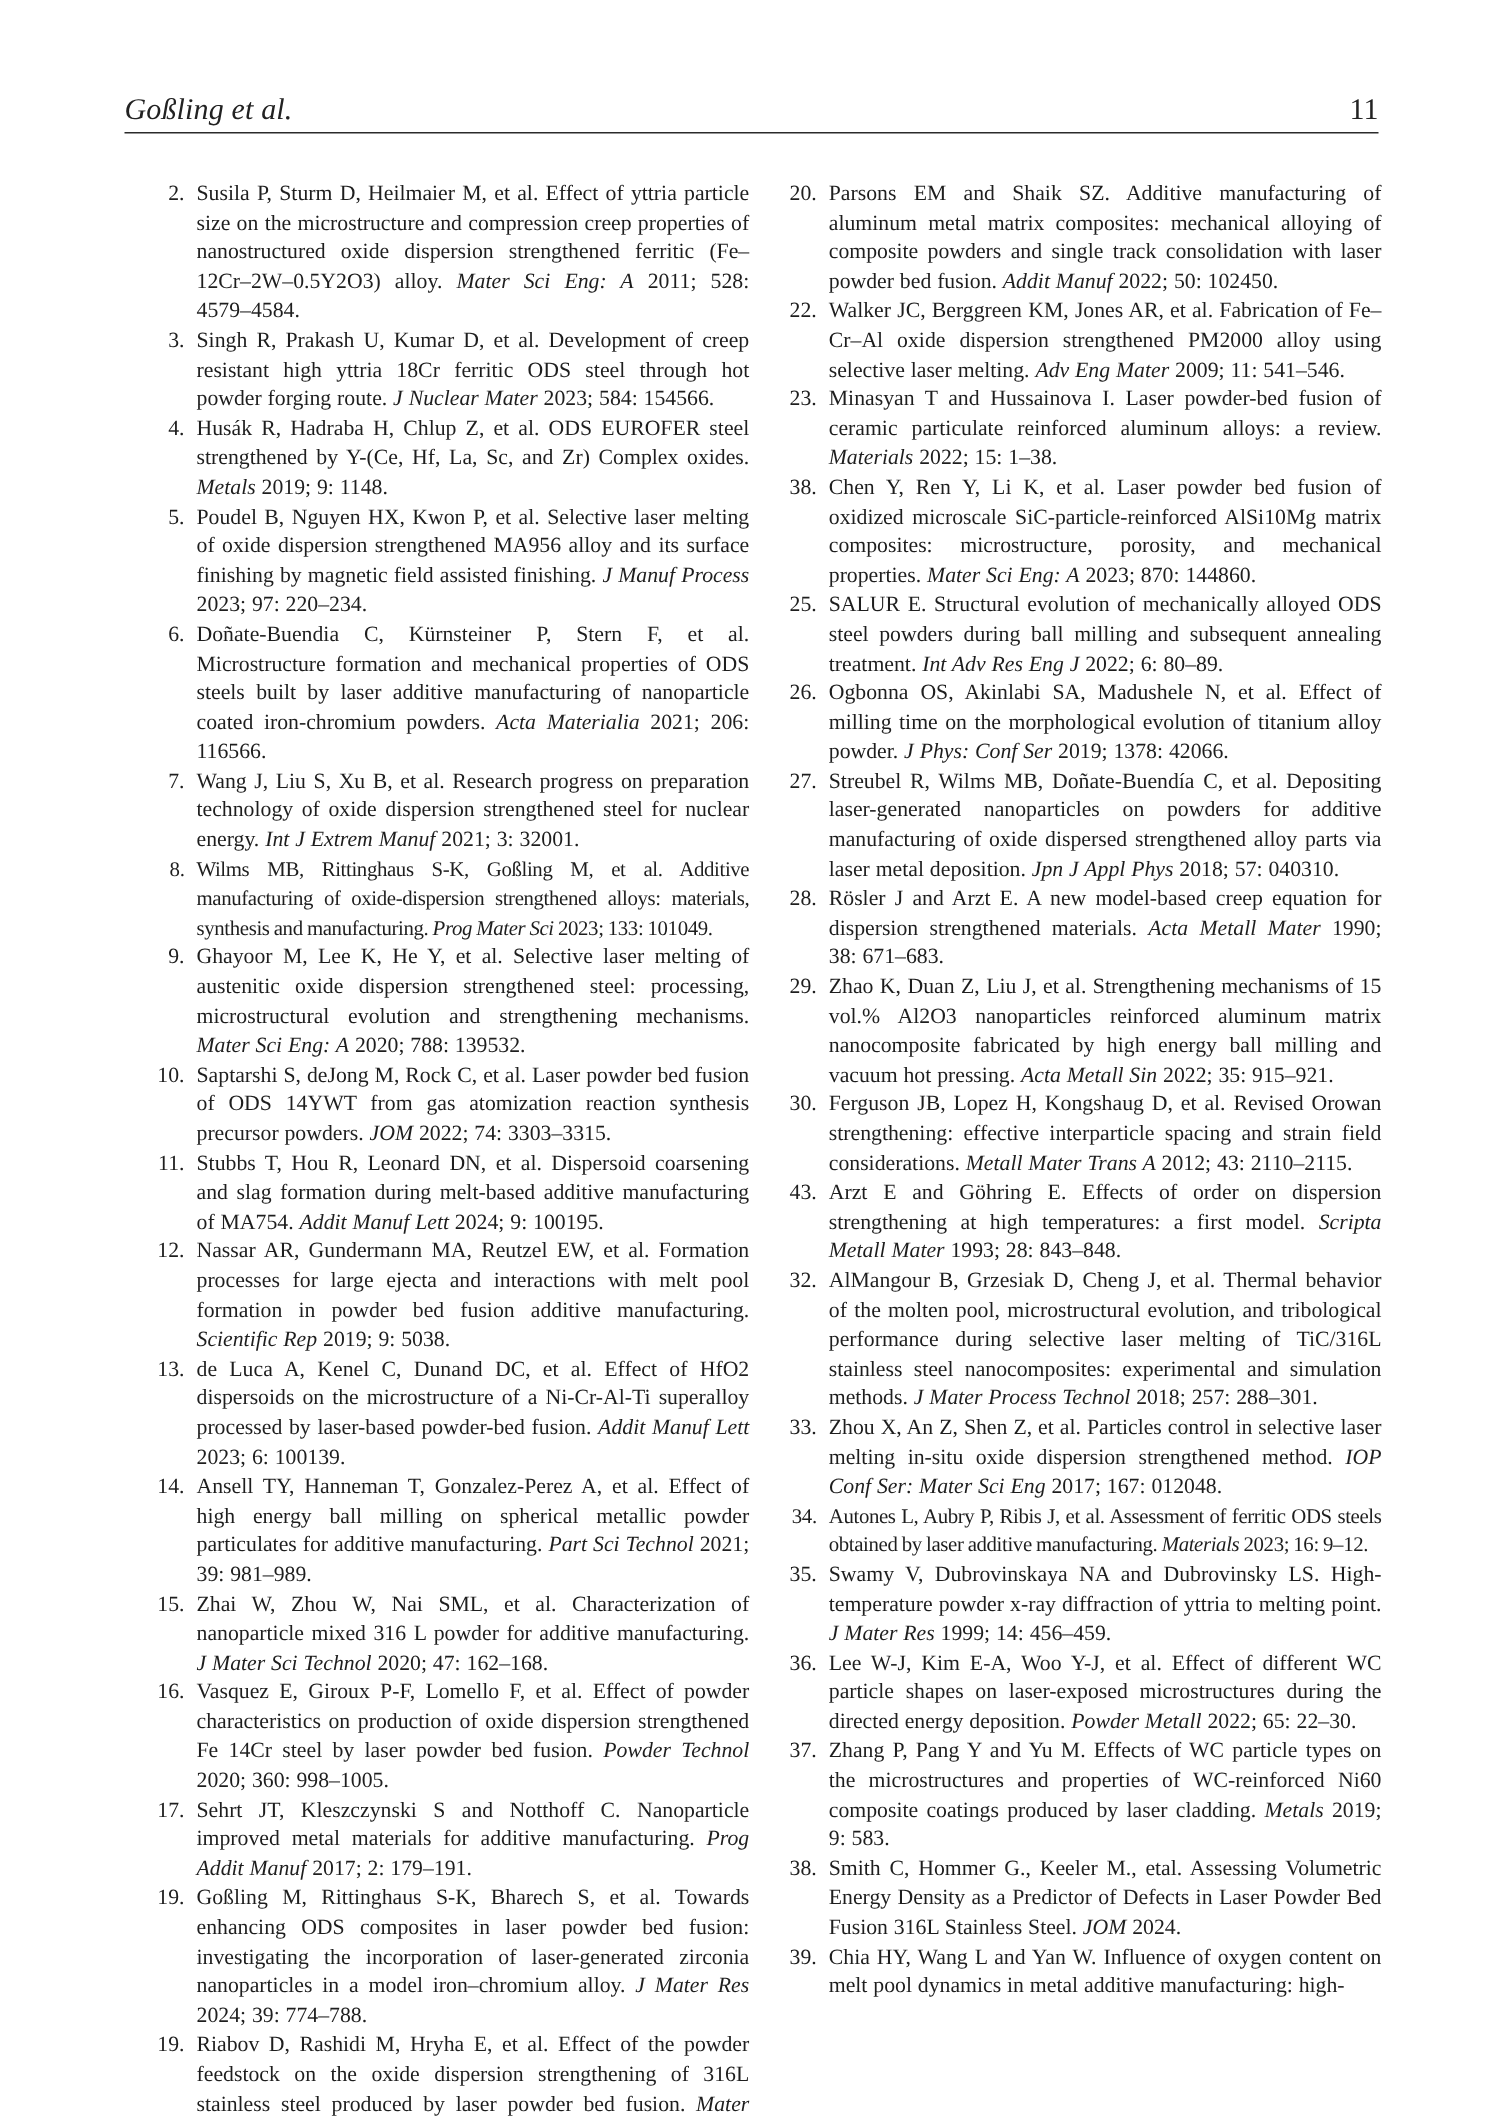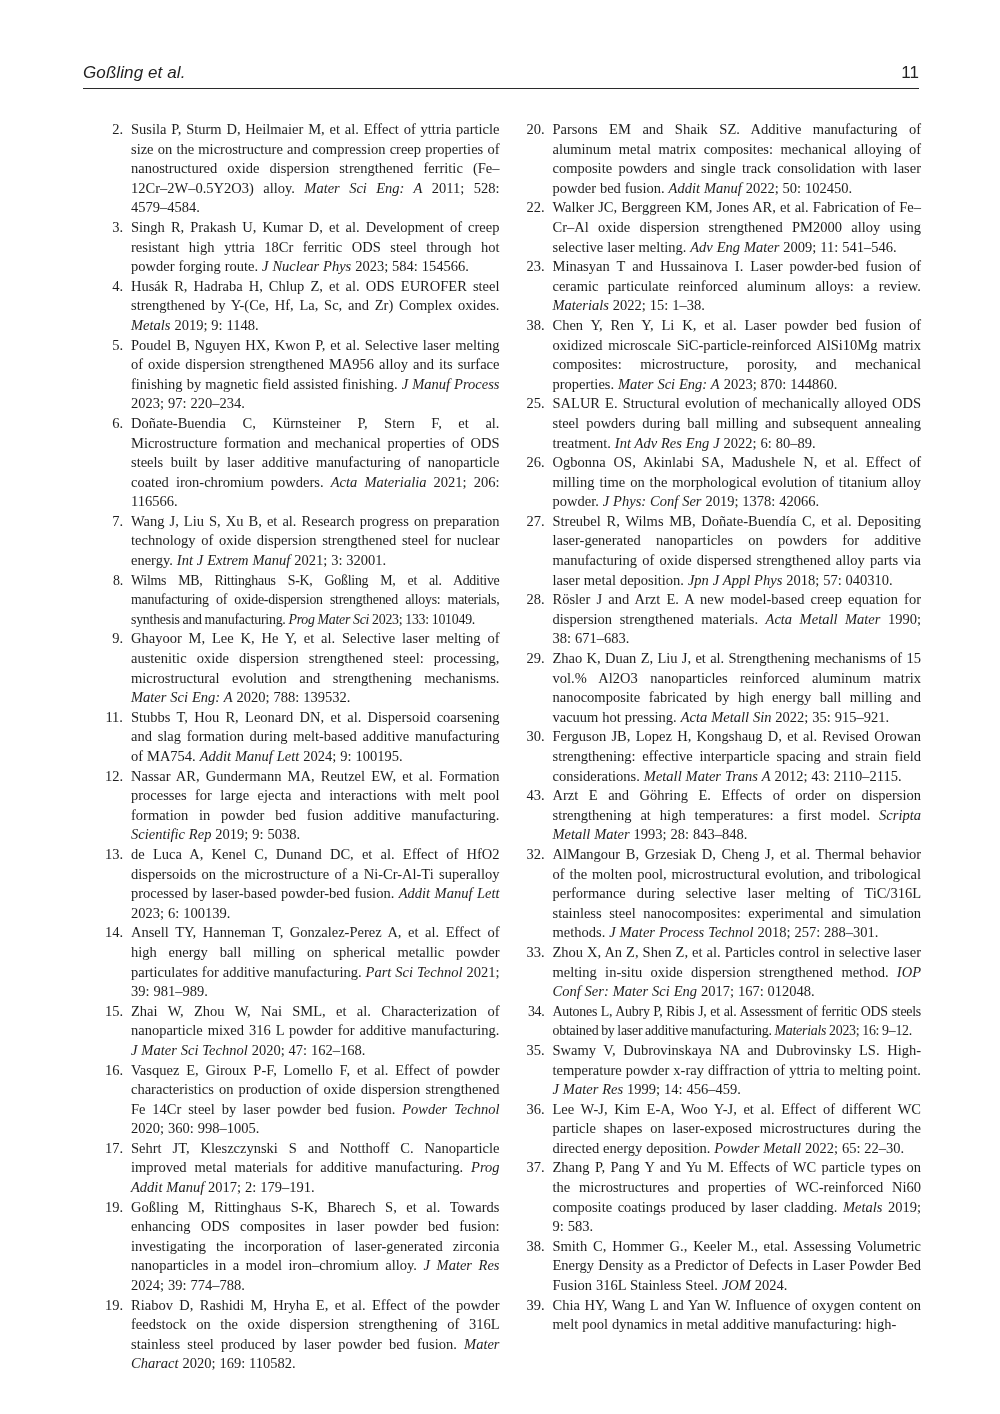--- a/index.html
+++ b/index.html
@@ -14,22 +14,22 @@
     overflow: hidden;
   }
   .running-header {
     position: absolute;
     left: 83px;
     right: 81px;
     top: 63px;
     display: flex;
     justify-content: space-between;
     align-items: baseline;
-    font-family: Liberation Sans, sans-serif;
-    font-size: 17px;
+    font-family: Liberation Serif, serif;
+    font-size: 20px;
     line-height: 20px;
     color: #222;
   }
   .rh-left { font-style: italic; letter-spacing: 0.1px; }
   .rh-right { font-style: normal; margin-left: 45px; }
   .header-rule {
     position: absolute;
     left: 83px;
     right: 81px;
     top: 88px;
@@ -73,27 +73,28 @@
 
 <div class="page">
   <div class="running-header">
     <span class="rh-left">Goßling et al.</span>
     <span class="rh-right">11</span>
   </div>
   <div class="header-rule"></div>
   <div class="columns">
     <div class="col" id="col-left">
         <div class="ref"><span class="num">2.</span><span>Susila P, Sturm D, Heilmaier M, et al. Effect of yttria particle size on the microstructure and compression creep properties of nanostructured oxide dispersion strengthened ferritic (Fe–12Cr–2W–0.5Y2O3) alloy. <em>Mater Sci Eng: A</em> 2011; 528: 4579–4584.</span></div>
-        <div class="ref"><span class="num">3.</span><span>Singh R, Prakash U, Kumar D, et al. Development of creep resistant high yttria 18Cr ferritic ODS steel through hot powder forging route. <em>J Nuclear Phys</em> 2023; 584: 154566.</span></div>
+        <div class="ref"><span class="num">3.</span><span>Singh R, Prakash U, Kumar D, et al. Development of creep resistant high yttria 18Cr ferritic ODS steel through hot powder forging route. <em>J Nuclear Mater</em> 2023; 584: 154566.</span></div>
         <div class="ref"><span class="num">4.</span><span>Husák R, Hadraba H, Chlup Z, et al. ODS EUROFER steel strengthened by Y-(Ce, Hf, La, Sc, and Zr) Complex oxides. <em>Metals</em> 2019; 9: 1148.</span></div>
         <div class="ref"><span class="num">5.</span><span>Poudel B, Nguyen HX, Kwon P, et al. Selective laser melting of oxide dispersion strengthened MA956 alloy and its surface finishing by magnetic field assisted finishing. <em>J Manuf Process</em> 2023; 97: 220–234.</span></div>
         <div class="ref"><span class="num">6.</span><span>Doñate-Buendia C, Kürnsteiner P, Stern F, et al. Microstructure formation and mechanical properties of ODS steels built by laser additive manufacturing of nanoparticle coated iron-chromium powders. <em>Acta Materialia</em> 2021; 206: 116566.</span></div>
         <div class="ref"><span class="num">7.</span><span>Wang J, Liu S, Xu B, et al. Research progress on preparation technology of oxide dispersion strengthened steel for nuclear energy. <em>Int J Extrem Manuf</em> 2021; 3: 32001.</span></div>
         <div class="ref tight"><span class="num">8.</span><span>Wilms MB, Rittinghaus S-K, Goßling M, et al. Additive manufacturing of oxide-dispersion strengthened alloys: materials, synthesis and manufacturing. <em>Prog Mater Sci</em> 2023; 133: 101049.</span></div>
         <div class="ref"><span class="num">9.</span><span>Ghayoor M, Lee K, He Y, et al. Selective laser melting of austenitic oxide dispersion strengthened steel: processing, microstructural evolution and strengthening mechanisms. <em>Mater Sci Eng: A</em> 2020; 788: 139532.</span></div>
+        <div class="ref"><span class="num">10.</span><span>Saptarshi S, deJong M, Rock C, et al. Laser powder bed fusion of ODS 14YWT from gas atomization reaction synthesis precursor powders. <em>JOM</em> 2022; 74: 3303–3315.</span></div>
         <div class="ref"><span class="num">11.</span><span>Stubbs T, Hou R, Leonard DN, et al. Dispersoid coarsening and slag formation during melt-based additive manufacturing of MA754. <em>Addit Manuf Lett</em> 2024; 9: 100195.</span></div>
         <div class="ref"><span class="num">12.</span><span>Nassar AR, Gundermann MA, Reutzel EW, et al. Formation processes for large ejecta and interactions with melt pool formation in powder bed fusion additive manufacturing. <em>Scientific Rep</em> 2019; 9: 5038.</span></div>
         <div class="ref"><span class="num">13.</span><span>de Luca A, Kenel C, Dunand DC, et al. Effect of HfO2 dispersoids on the microstructure of a Ni-Cr-Al-Ti superalloy processed by laser-based powder-bed fusion. <em>Addit Manuf Lett</em> 2023; 6: 100139.</span></div>
         <div class="ref"><span class="num">14.</span><span>Ansell TY, Hanneman T, Gonzalez-Perez A, et al. Effect of high energy ball milling on spherical metallic powder particulates for additive manufacturing. <em>Part Sci Technol</em> 2021; 39: 981–989.</span></div>
         <div class="ref"><span class="num">15.</span><span>Zhai W, Zhou W, Nai SML, et al. Characterization of nanoparticle mixed 316 L powder for additive manufacturing. <em>J Mater Sci Technol</em> 2020; 47: 162–168.</span></div>
         <div class="ref"><span class="num">16.</span><span>Vasquez E, Giroux P-F, Lomello F, et al. Effect of powder characteristics on production of oxide dispersion strengthened Fe 14Cr steel by laser powder bed fusion. <em>Powder Technol</em> 2020; 360: 998–1005.</span></div>
         <div class="ref"><span class="num">17.</span><span>Sehrt JT, Kleszczynski S and Notthoff C. Nanoparticle improved metal materials for additive manufacturing. <em>Prog Addit Manuf</em> 2017; 2: 179–191.</span></div>
         <div class="ref"><span class="num">19.</span><span>Goßling M, Rittinghaus S-K, Bharech S, et al. Towards enhancing ODS composites in laser powder bed fusion: investigating the incorporation of laser-generated zirconia nanoparticles in a model iron–chromium alloy. <em>J Mater Res</em> 2024; 39: 774–788.</span></div>
         <div class="ref"><span class="num">19.</span><span>Riabov D, Rashidi M, Hryha E, et al. Effect of the powder feedstock on the oxide dispersion strengthening of 316L stainless steel produced by laser powder bed fusion. <em>Mater Charact</em> 2020; 169: 110582.</span></div>
       </div>

